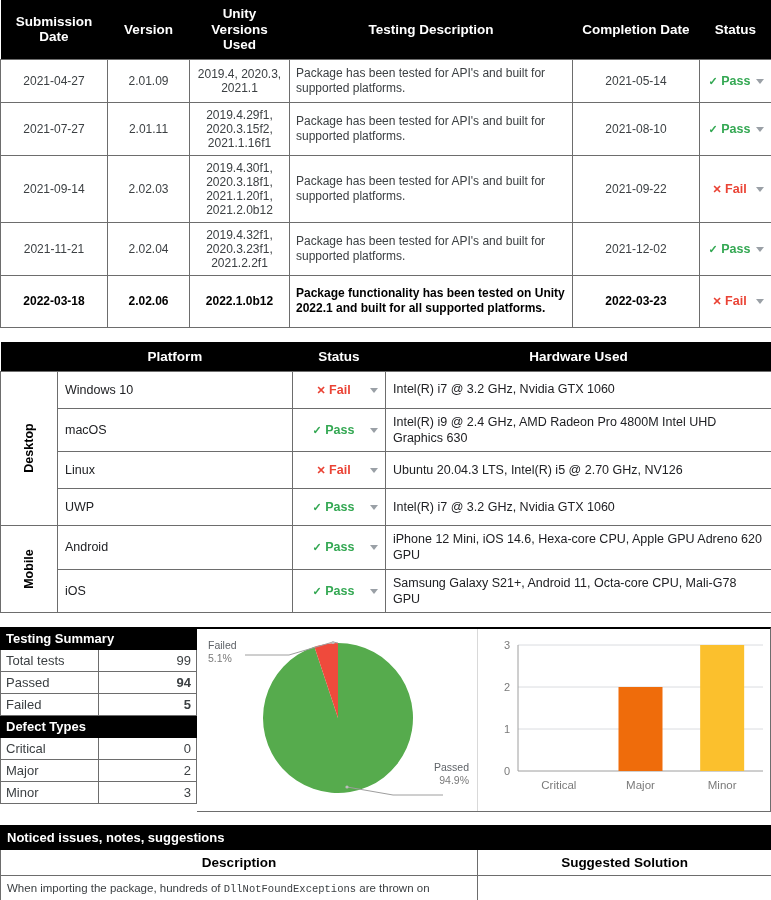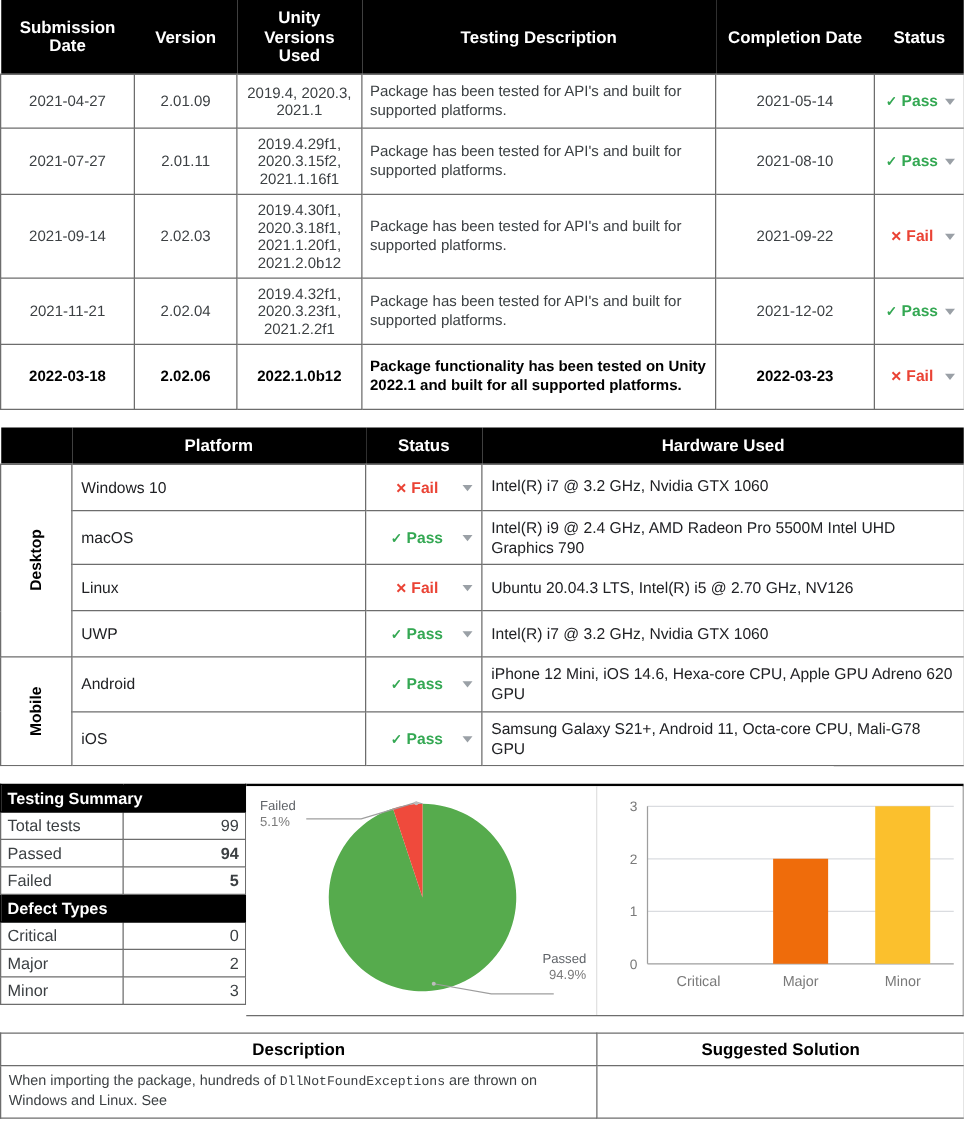--- a/index.html
+++ b/index.html
@@ -203,21 +203,21 @@
           <span class="caret"></span>
         </td>
         <td class="hw">Intel(R) i7 @ 3.2 GHz, Nvidia GTX 1060</td>
       </tr>
       <tr style="height:37px">
         <td>macOS</td>
         <td class="statuscell">
           <span class="pass"><span class="tick">✓</span> <span>Pass</span></span>
           <span class="caret"></span>
         </td>
-        <td class="hw">Intel(R) i9 @ 2.4 GHz, AMD Radeon Pro 5500M Intel UHD Graphics 790</td>
+        <td class="hw">Intel(R) i9 @ 2.4 GHz, AMD Radeon Pro 4800M Intel UHD Graphics 630</td>
       </tr>
       <tr style="height:37px">
         <td>Linux</td>
         <td class="statuscell">
           <span class="fail"><span class="tick">✕</span> <span>Fail</span></span>
           <span class="caret"></span>
         </td>
         <td class="hw">Ubuntu 20.04.3 LTS, Intel(R) i5 @ 2.70 GHz, NV126</td>
       </tr>
       <tr style="height:37px">
@@ -332,20 +332,23 @@
     </div>
   </div>
 
   <div style="height:13px;background:#fff"></div>
   <table id="tnotes">
     <colgroup>
         <col style="width:477px">
         <col style="width:294px">
       </colgroup>
     <tbody>
+        <tr class="titlerow">
+      <td colspan="2">Noticed issues, notes, suggestions</td>
+    </tr>
     <tr class="colhead">
       <td>Description</td>
       <td>Suggested Solution</td>
     </tr>
     <tr style="height:42px">
       <td class="body"><span>When importing the package, hundreds of </span><code class="mono">DllNotFoundExceptions</code><span> are thrown on Windows and Linux. See </span></td>
       <td class="body"></td>
     </tr>
   </tbody>
     </table>

